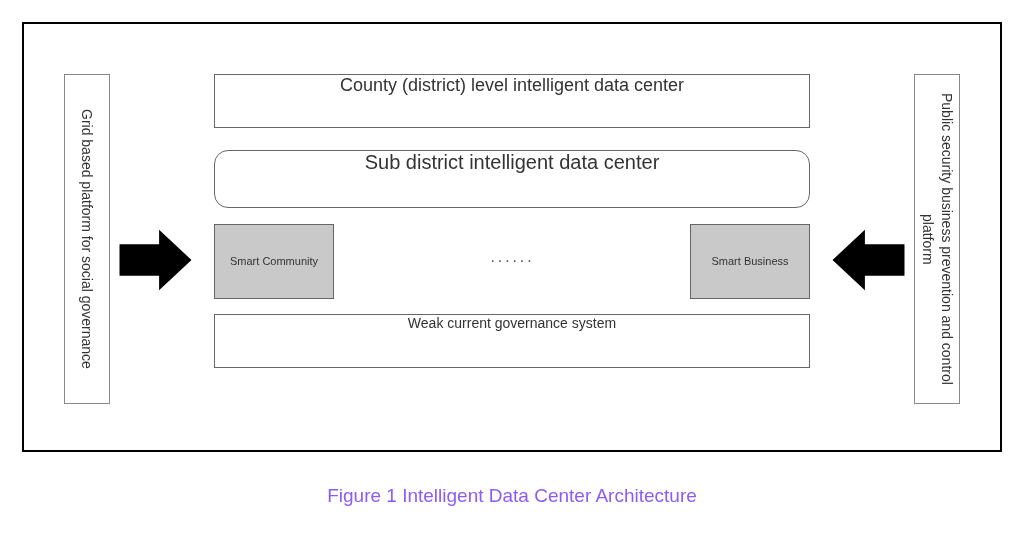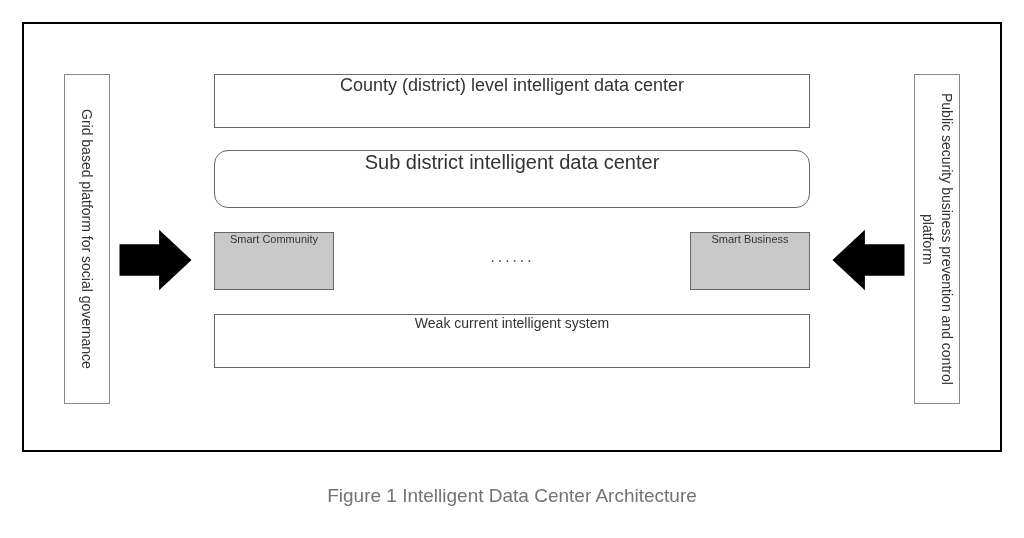--- a/index.html
+++ b/index.html
@@ -73,22 +73,23 @@
   .smart-row {
     display: flex;
     align-items: center;
     justify-content: space-between;
     height: 62px;
   }
   .smart-box {
     border: 1px solid #666;
     background: #c9c9c9;
     width: 120px;
-    height: 58px;
+    height: 75px;
     display: flex;
+    align-items: center;
     justify-content: center;
     font-size: 11px;
     text-align: center;
   }
   .smart-box.wide { width: 130px; font-size: 15px; }
   .dots {
     font-size: 16px;
     letter-spacing: 2px;
     color: #555;
   }
@@ -101,21 +102,21 @@
     flex: 1;
     font-size: 14px;
   }
   .caption {
     position: absolute;
     left: 0;
     width: 1024px;
     top: 485px;
     text-align: center;
     font-size: 19px;
-    color: #737373;
+    color: #8b5cf6;
   }
 </style>
 </head>
 <body>
 
 <div class="outer-frame">
 
   <div class="side-panel left">
     <div class="vtext">Grid based platform for social governance</div>
   </div>
@@ -141,21 +142,21 @@
         <span>Smart Community</span>
       </div>
       <div class="dots">······</div>
       <div class="smart-box">
         <span>Smart Business</span>
       </div>
     </div>
 
     <div class="bottom-row">
       <div class="row-box">
-        <span>Weak current intelligent system</span>
+        <span>Weak current governance system</span>
       </div>
     </div>
 
   </div>
 
   <div class="arrow-left">
     <svg viewBox="0 0 100 100">
       <polygon points="100,28 45,28 45,8 0,50 45,92 45,72 100,72" fill="#000"></polygon>
     </svg>
   </div>

